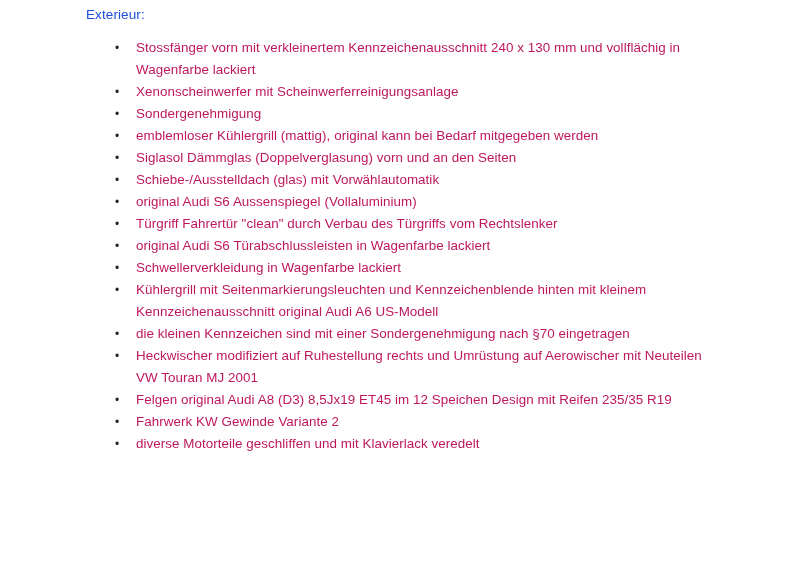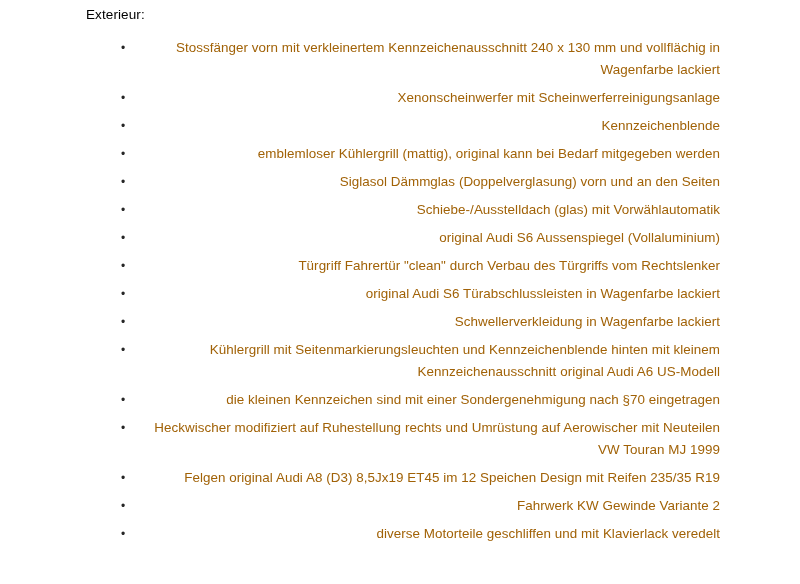--- a/index.html
+++ b/index.html
@@ -28,43 +28,42 @@
   .doc-body {
     position: absolute;
     left: 86px;
     top: 4px;
     width: 640px;
   }
 
   .section-heading {
     font-size: 13.5px;
     line-height: 22px;
-    color: #000000;
+    color: #1d4ed8;
     margin: 0 0 11px 0;
     letter-spacing: 0.1px;
     white-space: nowrap;
   }
 
   ul.spec-list {
     list-style: none;
     margin: 0;
     padding: 0;
   }
 
   ul.spec-list > li {
     position: relative;
     padding-left: 50px;
     font-size: 13.4px;
     line-height: 22px;
-    color: #a16207;
+    color: #be185d;
     letter-spacing: 0.05px;
-    margin: 6px;
+    margin: 0;
     
     max-width: 616px;
-    text-align: right;
   }
 
   ul.spec-list > li::before {
     content: "\2022";
     position: absolute;
     left: 29px;
     top: 0;
     font-size: 12px;
     line-height: 22px;
     color: #262626;
@@ -74,31 +73,31 @@
 <body>
 
 <div class="page">
   <div class="doc-body">
 
     <p class="section-heading">Exterieur:</p>
 
     <ul class="spec-list">
       <li>Stossfänger vorn mit verkleinertem Kennzeichenausschnitt 240 x 130 mm und vollflächig in Wagenfarbe lackiert</li>
       <li>Xenonscheinwerfer mit Scheinwerferreinigungsanlage</li>
-      <li>Kennzeichenblende</li>
+      <li>Sondergenehmigung</li>
       <li>emblemloser Kühlergrill (mattig), original kann bei Bedarf mitgegeben werden</li>
       <li>Siglasol Dämmglas (Doppelverglasung) vorn und an den Seiten</li>
       <li>Schiebe-/Ausstelldach (glas) mit Vorwählautomatik</li>
       <li>original Audi S6 Aussenspiegel (Vollaluminium)</li>
       <li>Türgriff Fahrertür "clean" durch Verbau des Türgriffs vom Rechtslenker</li>
       <li>original Audi S6 Türabschlussleisten in Wagenfarbe lackiert</li>
       <li>Schwellerverkleidung in Wagenfarbe lackiert</li>
       <li>Kühlergrill mit Seitenmarkierungsleuchten und Kennzeichenblende hinten mit kleinem Kennzeichenausschnitt original Audi A6 US-Modell</li>
       <li>die kleinen Kennzeichen sind mit einer Sondergenehmigung nach §70 eingetragen</li>
-      <li>Heckwischer modifiziert auf Ruhestellung rechts und Umrüstung auf Aerowischer mit Neuteilen VW Touran MJ 1999</li>
+      <li>Heckwischer modifiziert auf Ruhestellung rechts und Umrüstung auf Aerowischer mit Neuteilen VW Touran MJ 2001</li>
       <li>Felgen original Audi A8 (D3) 8,5Jx19 ET45 im 12 Speichen Design mit Reifen 235/35 R19</li>
       <li>Fahrwerk KW Gewinde Variante 2</li>
       <li>diverse Motorteile geschliffen und mit Klavierlack veredelt</li>
 
     </ul>
 
   </div>
 </div>
 
 </body></html>

